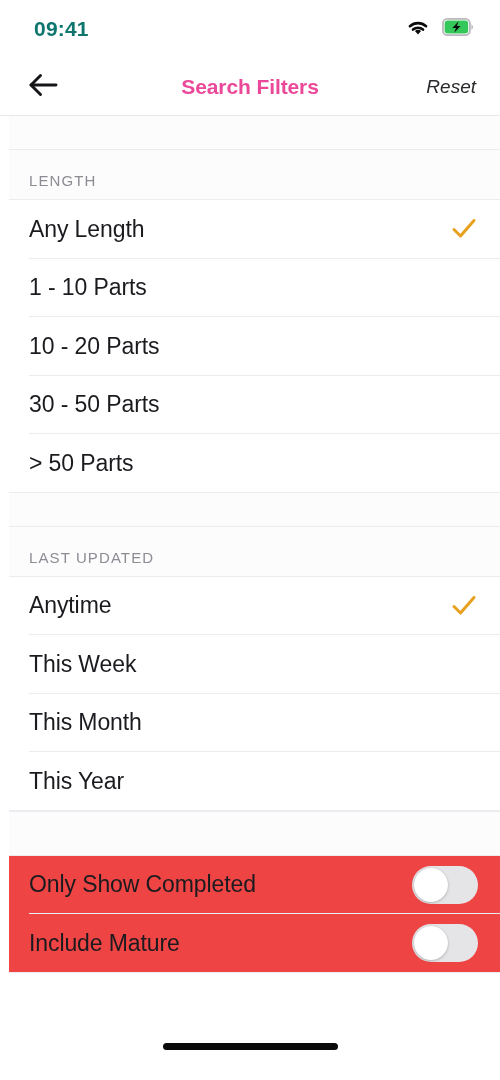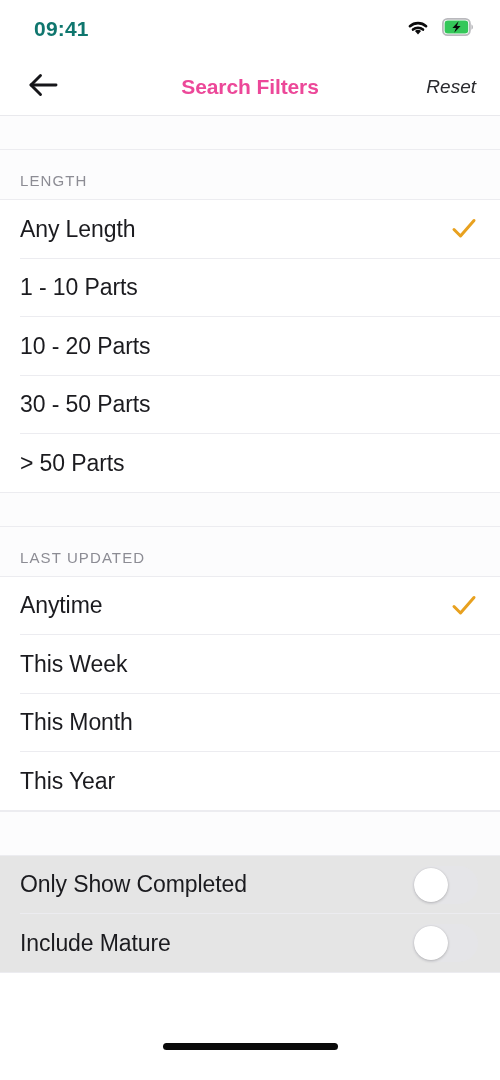--- a/index.html
+++ b/index.html
@@ -87,20 +87,21 @@
     cursor: pointer;
     padding: 6px 2px;
     font-style: italic;
   }
 
   
   .content {
     flex: 1 1 auto;
     background: #ffffff;
     overflow: hidden;
+    padding-left: 9px;
   }
 
   
   .group-gap {
     height: 34px;
     background: #fcfcfd;
     border-bottom: 1px solid #ececf0;
   }
   .group-gap.tall { height: 45px; border-top: 1px solid #ececf0; }
   .group-gap.plain-top { border-top: none; }
@@ -155,21 +156,21 @@
   }
   .check-mark.hidden { visibility: hidden; }
 
   
   .toggle-row {
     height: 58.5px;
     display: flex;
     align-items: center;
     justify-content: space-between;
     padding: 0 22px 0 20px;
-    background: #e5e5e5;
+    background: #ef4444;
     position: relative;
   }
   .toggle-row::after {
     content: "";
     position: absolute;
     left: 20px;
     right: 0;
     bottom: 0;
     height: 1px;
     background: #ececf0;

